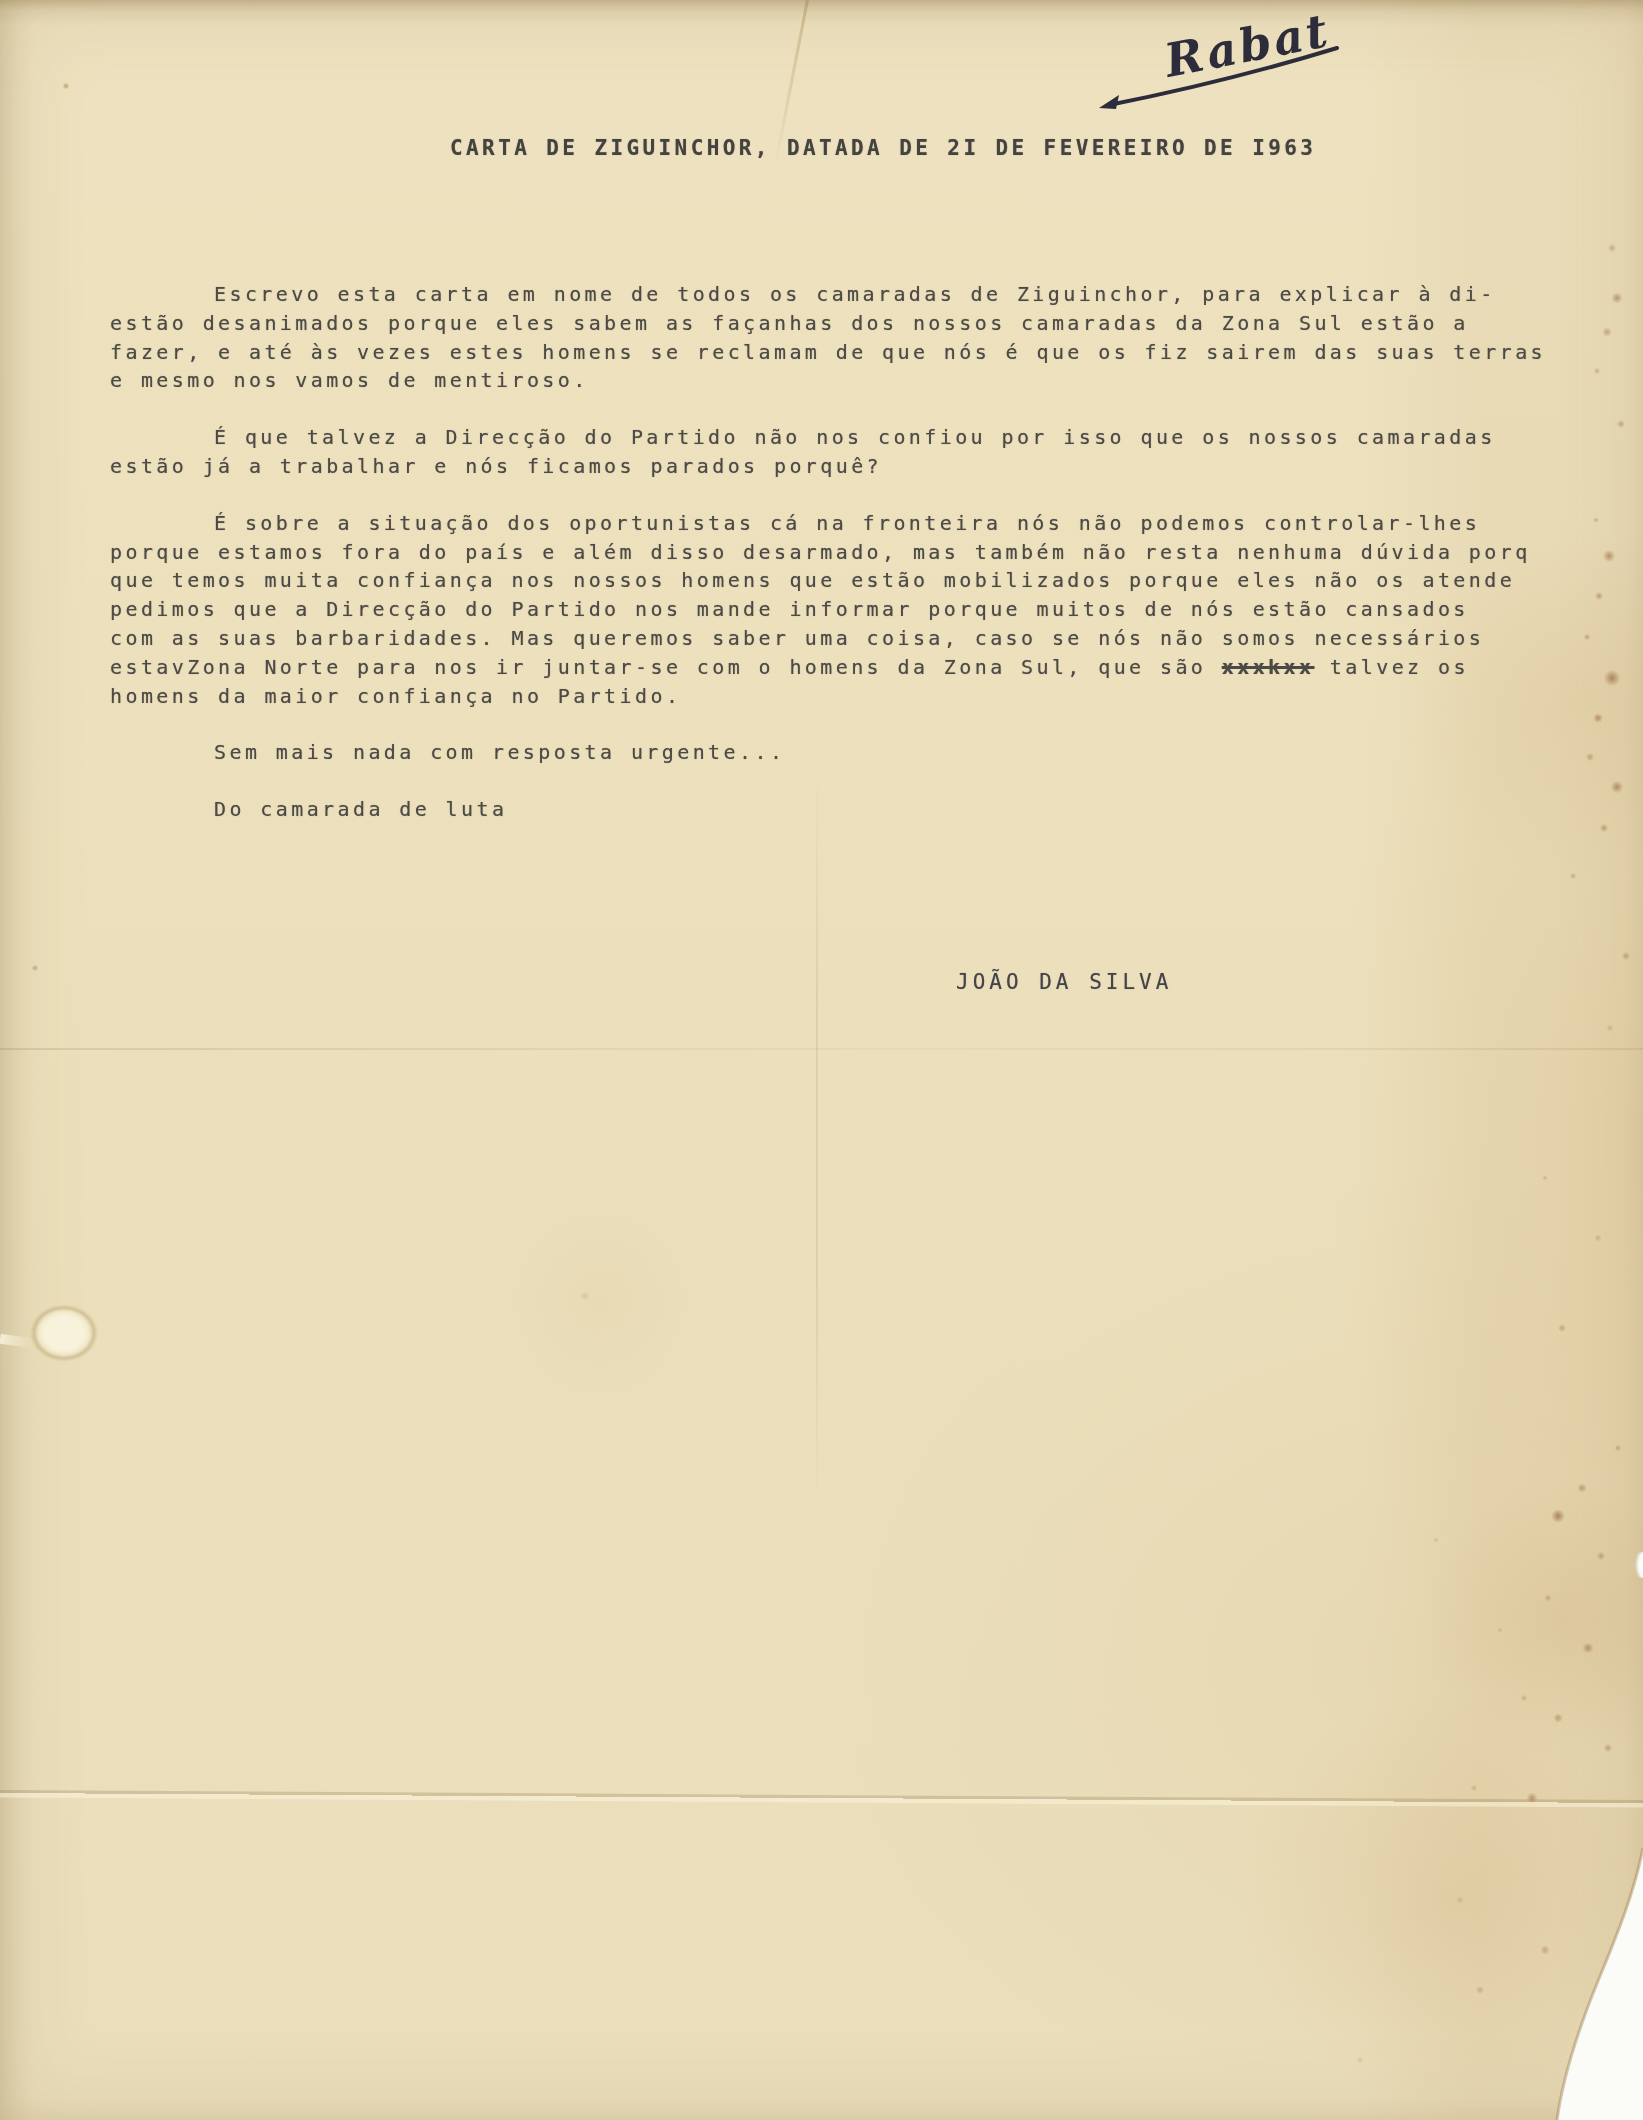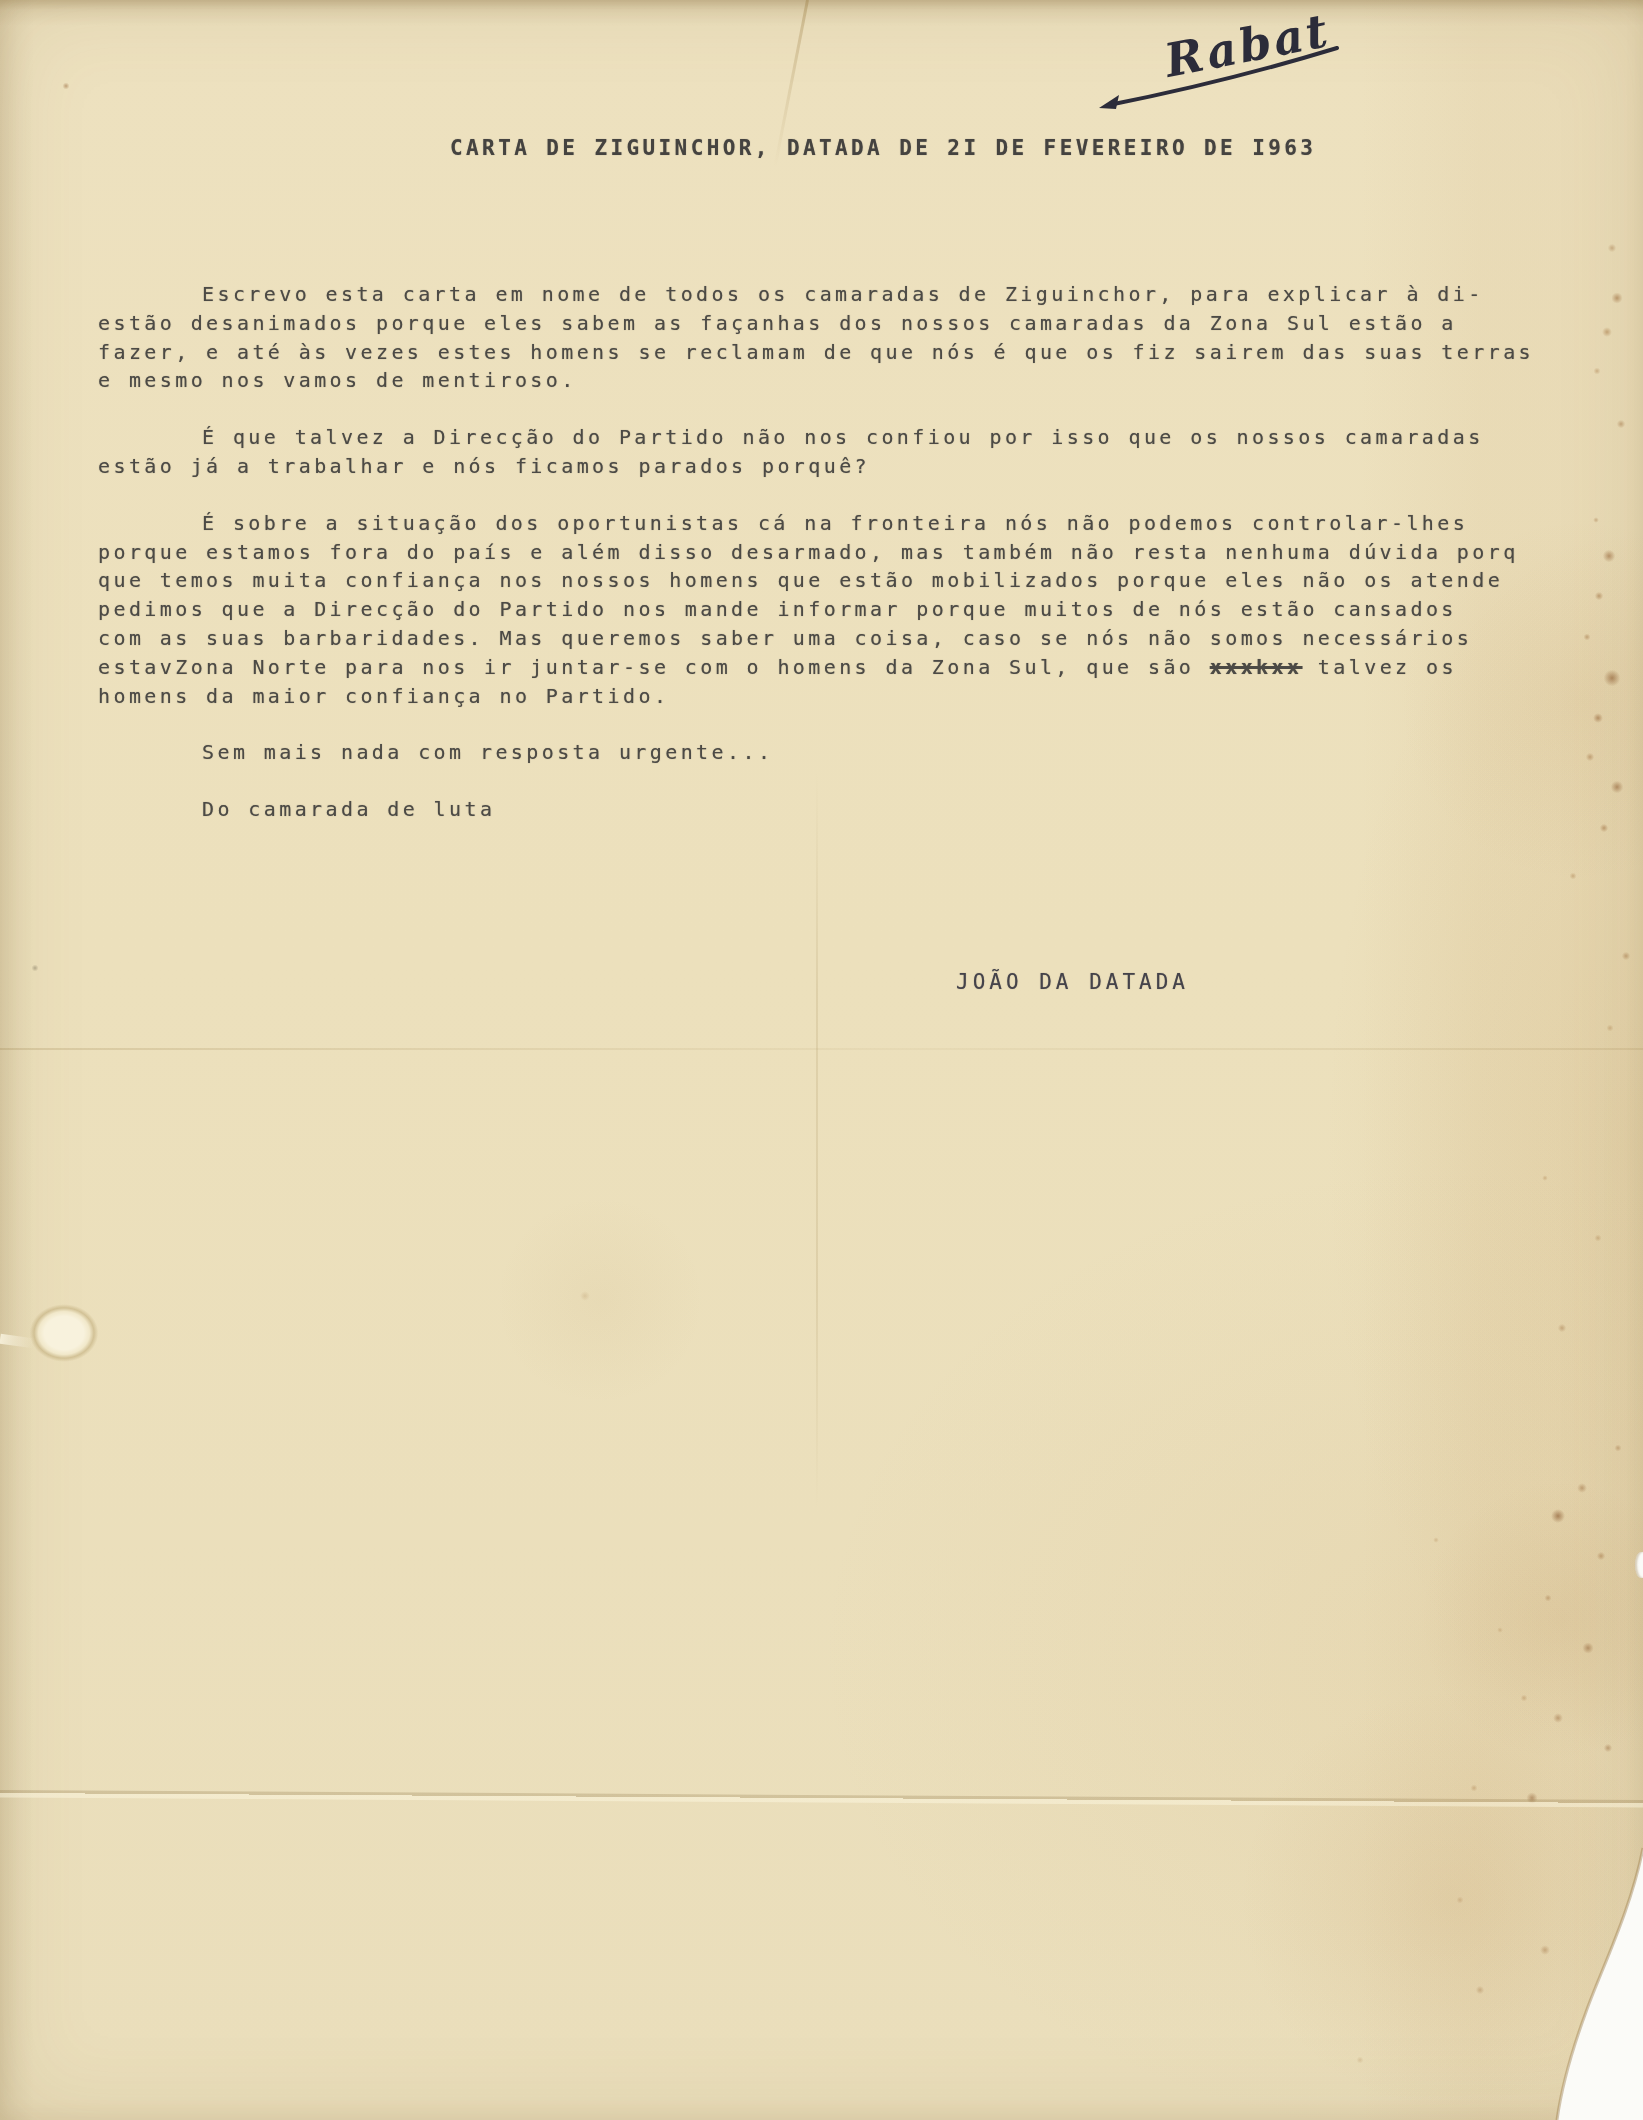--- a/index.html
+++ b/index.html
@@ -111,21 +111,21 @@
   .type{
     color:#4c4a45;
     text-shadow:0 0 1px rgba(76,74,69,.55);
   }
   .title{
     position:absolute;left:450px;top:136px;
     font-size:21px;letter-spacing:3.4px;color:#454340;
     white-space:pre;font-weight:bold;text-shadow:0 0 1px rgba(69,67,64,.5);
   }
   .letter-body{
-    position:absolute;left:98px;top:252px;width:1500px;
+    position:absolute;left:110px;top:252px;width:1500px;
     font-size:20px;line-height:28.8px;letter-spacing:3.4px;
   }
   .letter-body p{margin:0 0 28px 0;}
   .line{white-space:pre;}
   .indent{text-indent:104px;}
   .struck{
     font-weight:bold;
     text-decoration:line-through;
     text-decoration-thickness:2.5px;
   }
@@ -194,20 +194,20 @@
     <p>
       </p>
       <div class="line indent">Sem mais nada com resposta urgente...</div>
     <p></p>
     <p>
       </p>
       <div class="line indent">Do camarada de luta</div>
     <p></p>
   </div>
 
-  <div class="signature type">JOÃO DA DATADA</div>
+  <div class="signature type">JOÃO DA SILVA</div>
 
   <svg class="torn-corner" viewBox="0 0 170 300">
     <path d="M170 28 C 158 90, 128 150, 113 192 C 99 230, 89 264, 84 300 L 170 300 Z" fill="#fbfbf8"></path>
     <path d="M170 28 C 158 90, 128 150, 113 192 C 99 230, 89 264, 84 300" fill="none" stroke="rgba(150,118,66,.40)" stroke-width="3"></path>
   </svg>
 
 </div>
 
 </body></html>

